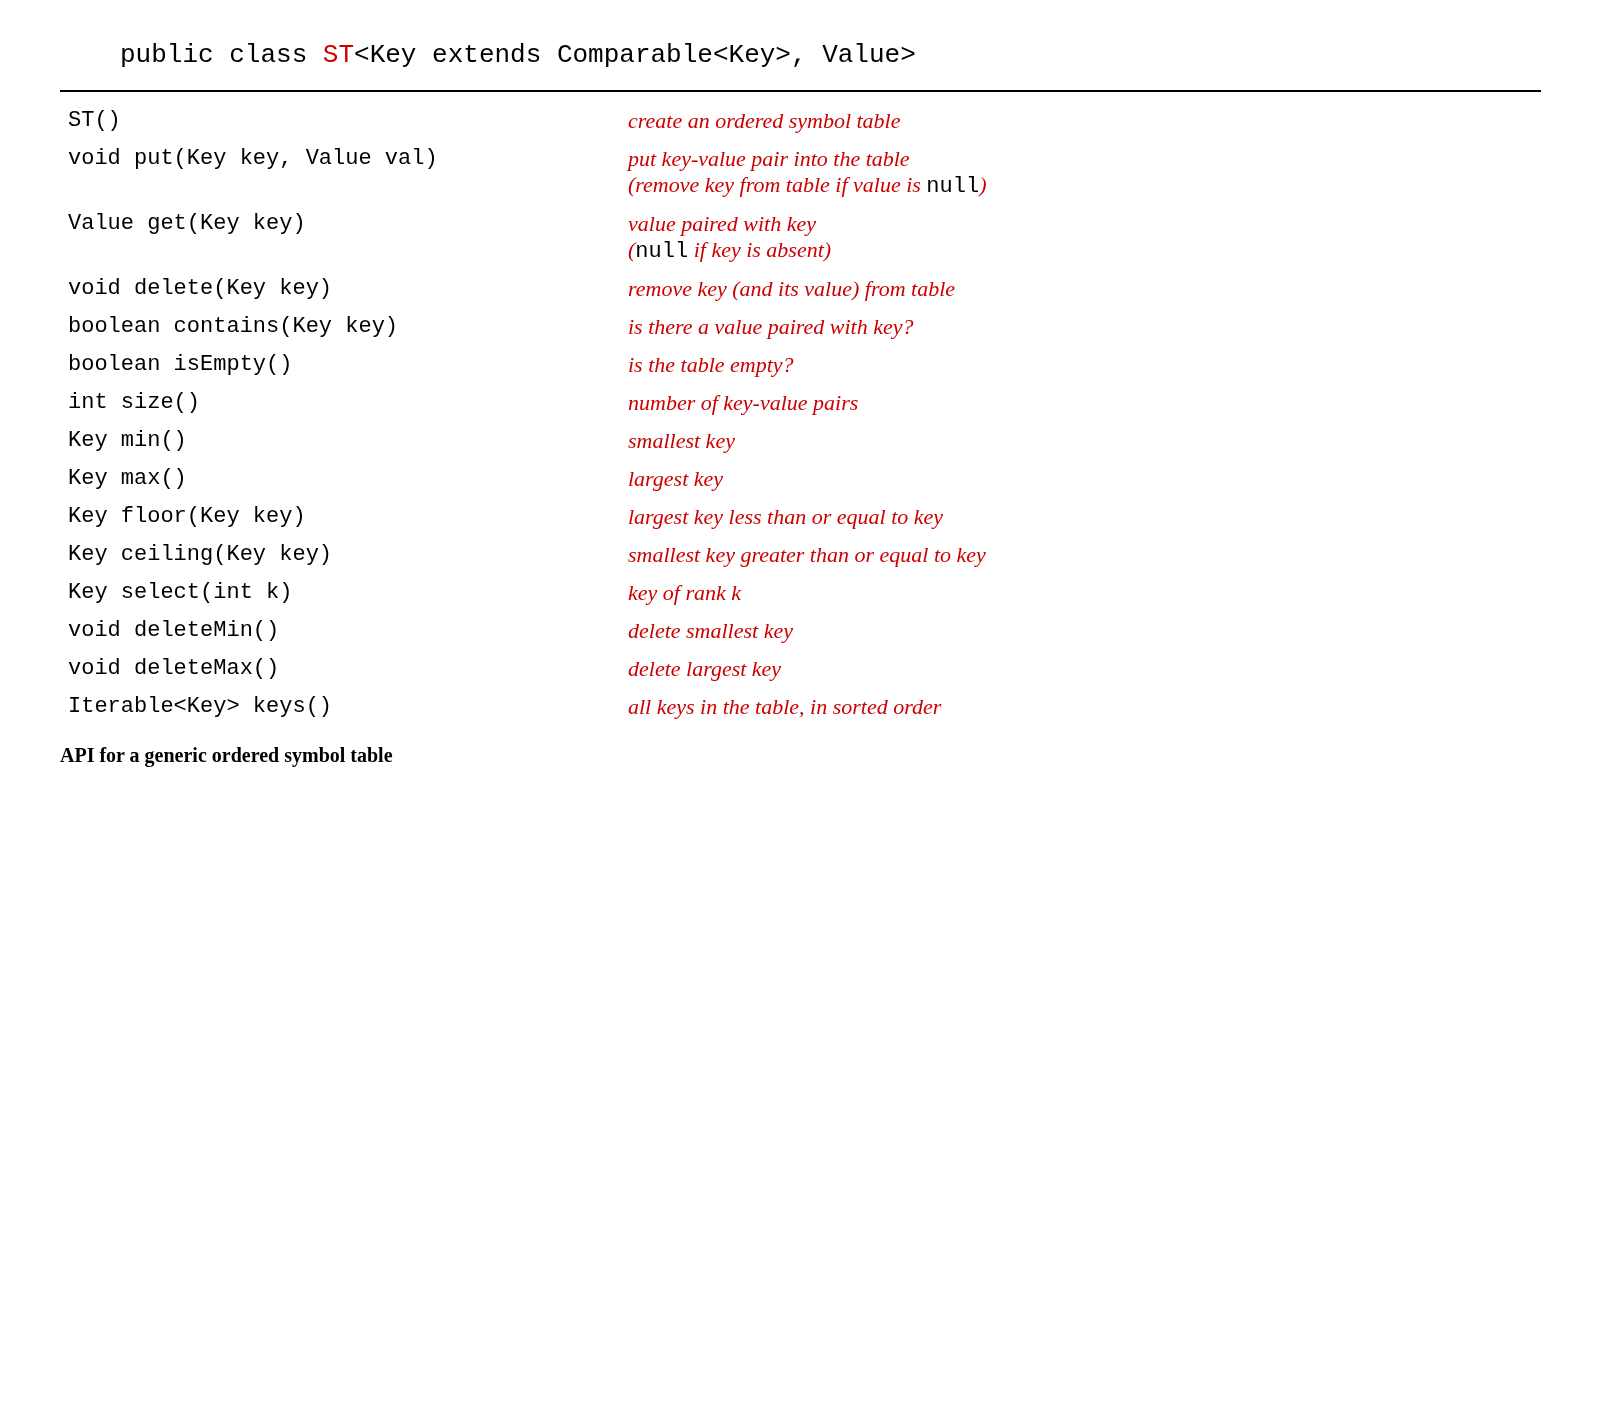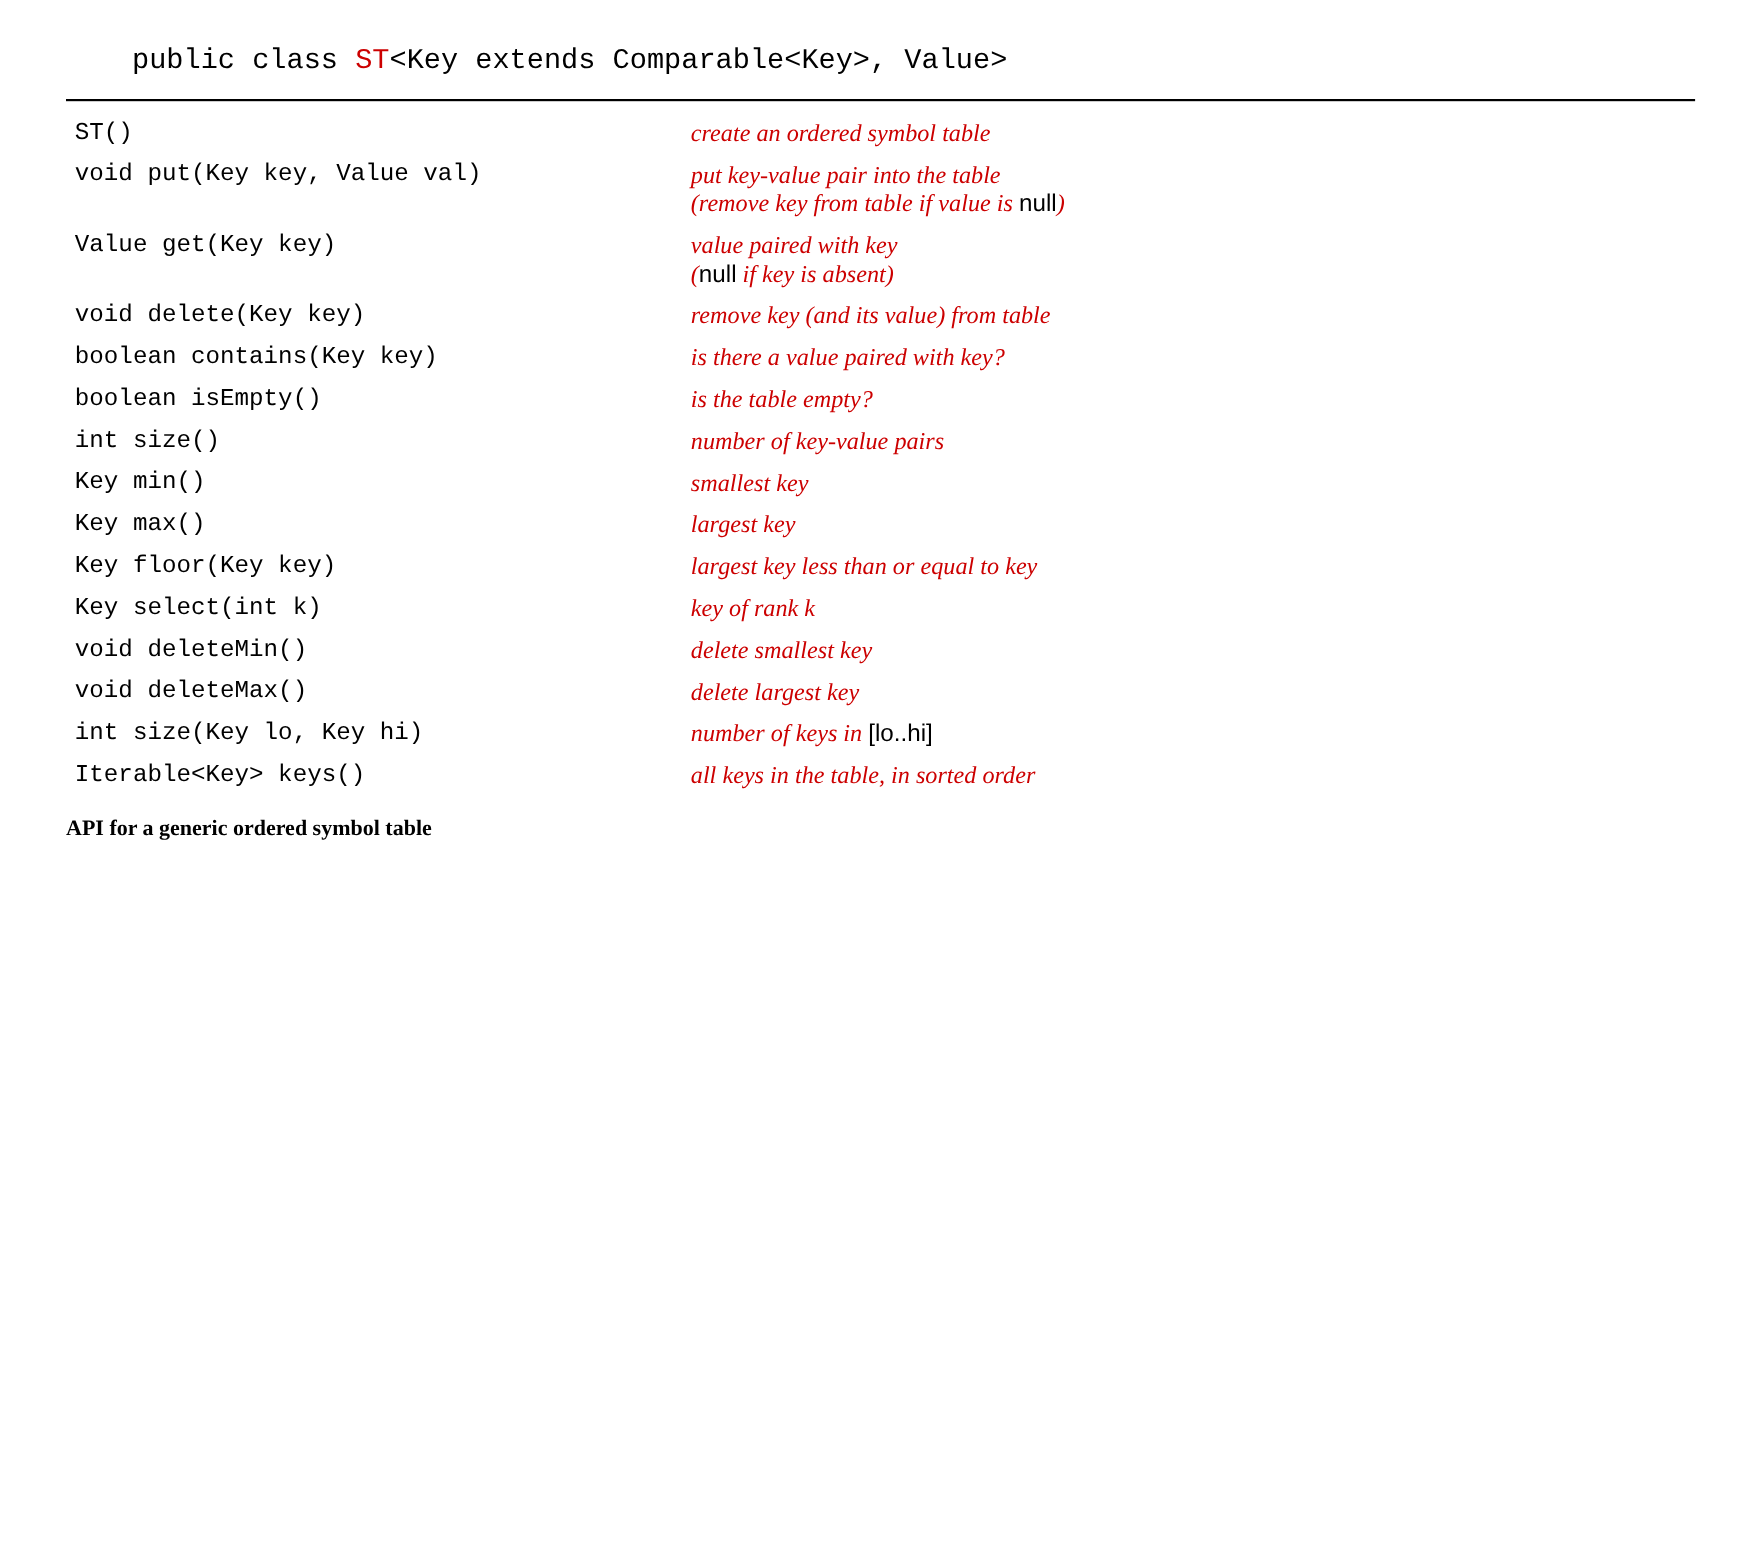--- a/index.html
+++ b/index.html
@@ -43,21 +43,21 @@
       width: 560px;
     }
     .desc-col {
       font-family: Georgia, 'Times New Roman', serif;
       font-size: 22px;
       color: #cc0000;
       font-style: italic;
       padding-left: 30px;
     }
     .desc-col .mono {
-      font-family: Liberation Sans, sans-serif;
+      font-family: Liberation Mono, monospace;
       font-style: normal;
       font-size: 22px;
       color: #000;
     }
     .caption {
       text-align: left;
       font-family: Georgia, 'Times New Roman', serif;
       font-size: 20px;
       font-weight: bold;
       font-style: normal;
@@ -109,35 +109,35 @@
       </tr>
       <tr>
         <td class="method-col">Key max()</td>
         <td class="desc-col"><em>largest key</em></td>
       </tr>
       <tr>
         <td class="method-col">Key floor(Key key)</td>
         <td class="desc-col"><em>largest key less than or equal to</em> key</td>
       </tr>
       <tr>
+        <td class="method-col">Key ceiling(Key key)</td>
+        <td class="desc-col"><em>smallest key greater than or equal to</em> key</td>
+      </tr>
+      <tr>
         <td class="method-col">Key select(int k)</td>
         <td class="desc-col"><em>key of rank</em> k</td>
       </tr>
       <tr>
         <td class="method-col">void deleteMin()</td>
         <td class="desc-col"><em>delete smallest key</em></td>
       </tr>
       <tr>
         <td class="method-col">void deleteMax()</td>
         <td class="desc-col"><em>delete largest key</em></td>
       </tr>
       <tr>
-        <td class="method-col">int size(Key lo, Key hi)</td>
-        <td class="desc-col"><em>number of keys in</em> <span class="mono">[lo..hi]</span></td>
-      </tr>
-      <tr>
         <td class="method-col">Iterable&lt;Key&gt; keys()</td>
         <td class="desc-col"><em>all keys in the table, in sorted order</em></td>
       </tr>
     </tbody>
 </table>
 
 <div class="caption">API for a generic ordered symbol table</div>
 
 </body></html>

